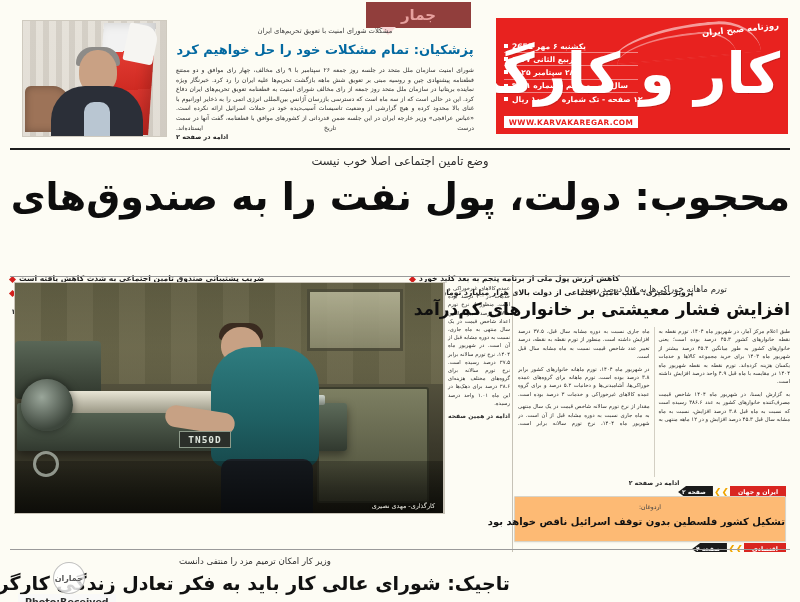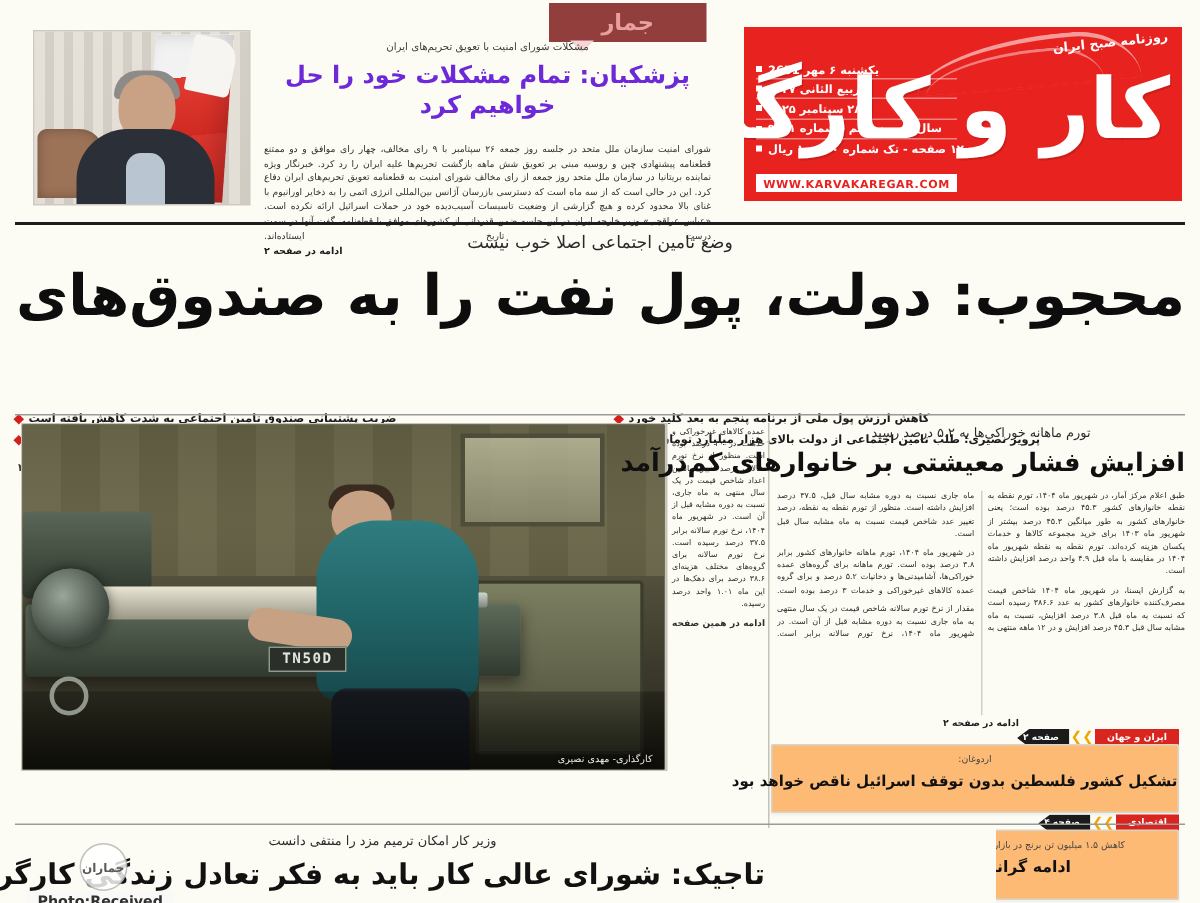--- a/index.html
+++ b/index.html
@@ -226,26 +226,26 @@
     width: 298px;
   }
   .ta-kicker {
     font-size: 6.8px;
     color: #3b3b3b;
     text-align: center;
     line-height: 11px;
     margin-bottom: 3px;
   }
   .ta-headline {
-    font-size: 16px;
-    font-weight: bold;
-    color: #6d28d9;
+    font-size: 13px;
+    font-weight: bold;
+    color: #0369a1;
     text-align: center;
     line-height: 20px;
-    margin-bottom: 15px;
+    margin-bottom: 5px;
   }
   .ta-body {
     font-size: 6.1px;
     color: #2e2e2e;
     line-height: 9.6px;
     text-align: justify;
     text-align-last: justify;
   }
   .ta-more {
     display: inline-block;
@@ -593,21 +593,21 @@
     text-align: center;
     line-height: 17px;
     white-space: nowrap;
   }
   .tz-title.small { font-size: 10px; }
 
   
   .bottom-strip {
     position: absolute;
     left: 0; top: 552px;
-    width: 664px; height: 50px;
+    width: 800px; height: 50px;
     background: #fdfcf4;
   }
   .bs-kicker {
     position: absolute;
     left: 0; top: 2px;
     width: 510px;
     text-align: center;
     font-size: 8.6px;
     color: #2b2b2b;
     line-height: 14px;

